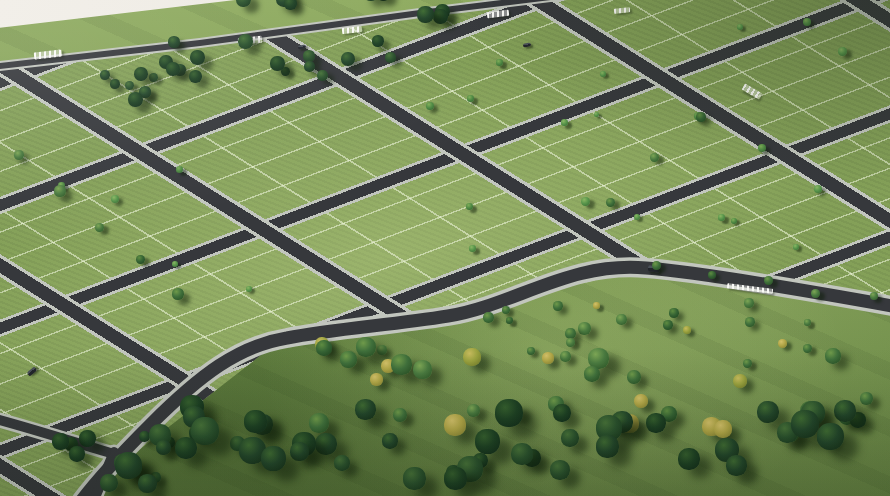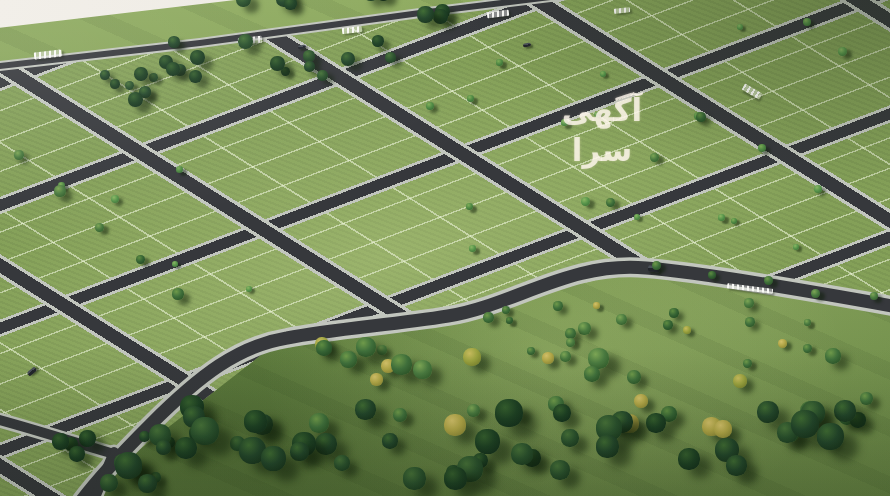--- a/index.html
+++ b/index.html
@@ -245,14 +245,13 @@
       <div class="tree" style="left: 261px; top: 446px; width: 25px; height: 25px; background: radial-gradient(circle at 36% 30%, rgb(63, 107, 51) 0%, rgb(34, 69, 42) 45%, rgb(19, 43, 21) 100%); box-shadow: rgba(14, 30, 10, 0.5) 13px 10px 9px;"></div>
       <div class="tree" style="left: 550px; top: 460px; width: 20px; height: 20px; background: radial-gradient(circle at 36% 30%, rgb(71, 114, 57) 0%, rgb(42, 81, 45) 45%, rgb(22, 50, 26) 100%); box-shadow: rgba(14, 30, 10, 0.5) 10px 8px 7px;"></div>
       <div class="tree" style="left: 115px; top: 452px; width: 27px; height: 27px; background: radial-gradient(circle at 36% 30%, rgb(63, 107, 51) 0%, rgb(34, 69, 42) 45%, rgb(19, 43, 21) 100%); box-shadow: rgba(14, 30, 10, 0.5) 14px 10px 9px;"></div>
       <div class="tree" style="left: 457px; top: 456px; width: 26px; height: 26px; background: radial-gradient(circle at 36% 30%, rgb(71, 114, 57) 0%, rgb(42, 81, 45) 45%, rgb(22, 50, 26) 100%); box-shadow: rgba(14, 30, 10, 0.5) 13px 10px 9px;"></div>
       <div class="tree" style="left: 100px; top: 474px; width: 18px; height: 18px; background: radial-gradient(circle at 36% 30%, rgb(71, 114, 57) 0%, rgb(42, 81, 45) 45%, rgb(22, 50, 26) 100%); box-shadow: rgba(14, 30, 10, 0.5) 9px 7px 6px;"></div>
       <div class="tree" style="left: 138px; top: 474px; width: 19px; height: 19px; background: radial-gradient(circle at 36% 30%, rgb(63, 107, 51) 0%, rgb(34, 69, 42) 45%, rgb(19, 43, 21) 100%); box-shadow: rgba(14, 30, 10, 0.5) 10px 7px 7px;"></div>
       <div class="tree" style="left: 444px; top: 467px; width: 23px; height: 23px; background: radial-gradient(circle at 36% 30%, rgb(53, 95, 46) 0%, rgb(29, 64, 35) 45%, rgb(16, 40, 24) 100%); box-shadow: rgba(14, 30, 10, 0.5) 12px 9px 8px;"></div>
       <div class="tree" style="left: 403px; top: 467px; width: 23px; height: 23px; background: radial-gradient(circle at 36% 30%, rgb(71, 114, 57) 0%, rgb(42, 81, 45) 45%, rgb(22, 50, 26) 100%); box-shadow: rgba(14, 30, 10, 0.5) 12px 9px 8px;"></div>
     </div>
   <div class="vignette"></div>
-  <div class="watermark">آگهی سرا</div>
 </div>
 
 </body></html>

